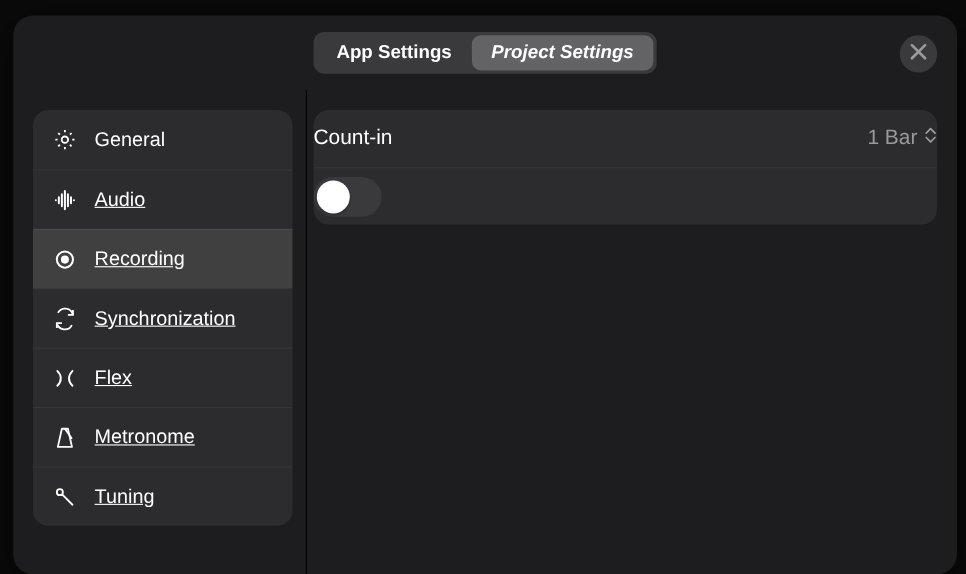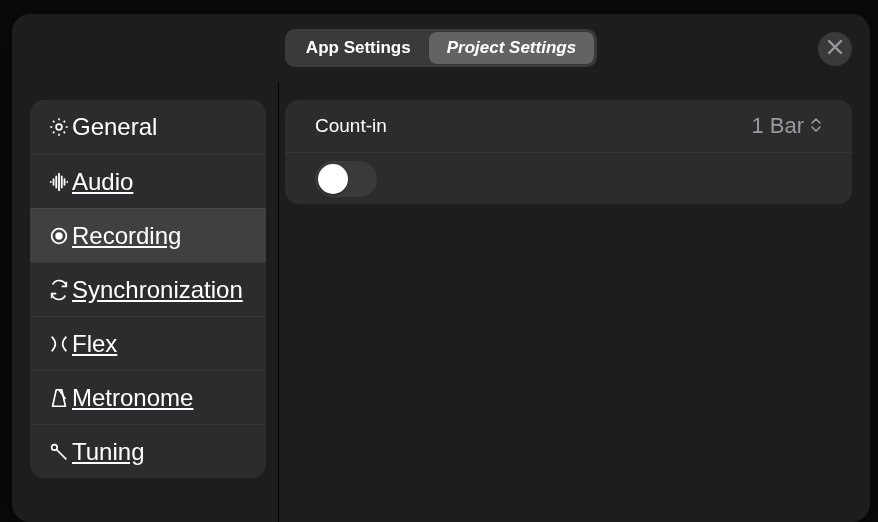--- a/index.html
+++ b/index.html
@@ -34,35 +34,35 @@
   .seg button.active { background:#636366;font-style:italic; }
   .close {
     position:absolute; right:18px; top:18px; width:34px; height:34px; border-radius:50%;
     background:#3a3a3c; display:flex; align-items:center; justify-content:center; cursor:pointer;
   }
   .close svg { width:16px; height:16px; }
   .body { flex:1; display:flex; }
   .sidebar-wrap { width:266px; padding:18px 12px 18px 18px; }
   .sidebar { background:#2c2c2e; border-radius:14px; overflow:hidden; }
   .side-item {
-    display:flex; align-items:center; gap:0; height:54px; padding:0 16px;
-    color:#fff; font-size:24px; cursor:pointer;
+    display:flex; align-items:center; gap:14px; height:54px; padding:0 16px;
+    color:#fff; font-size:18px; cursor:pointer;
   }
   .side-item + .side-item { border-top:1px solid rgba(255,255,255,.05);text-decoration:underline; }
   .side-item.selected { background:#404040; }
   .side-item .ic { width:26px; display:flex; align-items:center; justify-content:center; }
   .side-item svg { width:22px; height:22px; }
   .content { flex:1; padding:18px 18px 18px 6px; }
   .card { background:#2c2c2e; border-radius:14px; overflow:hidden; }
   .row {
     display:flex; align-items:center; justify-content:space-between;
-    height:52px; padding:0 30px; color:#fff; font-size:19px;
+    height:52px; padding:0 0; color:#fff; font-size:19px;
   }
   .row + .row { border-top:1px solid rgba(255,255,255,.05); }
-  .row .val { color:#9a9a9e; display:flex; align-items:center; gap:6px; font-size:22px; }
+  .row .val { color:#9a9a9e; display:flex; align-items:center; gap:6px; font-size:19px; }
   .row .val svg { width:12px; height:16px; }
   .switch {
     width:62px; height:36px; background:#3a3a3c; border-radius:18px; position:relative; cursor:pointer;
   }
   .switch .knob {
     position:absolute; top:3px; left:3px; width:30px; height:30px; background:#fff; border-radius:50%;
     box-shadow:0 1px 2px rgba(0,0,0,.4);
   }
   .divider { width:1px; background:#000; align-self:stretch; }
 </style>

